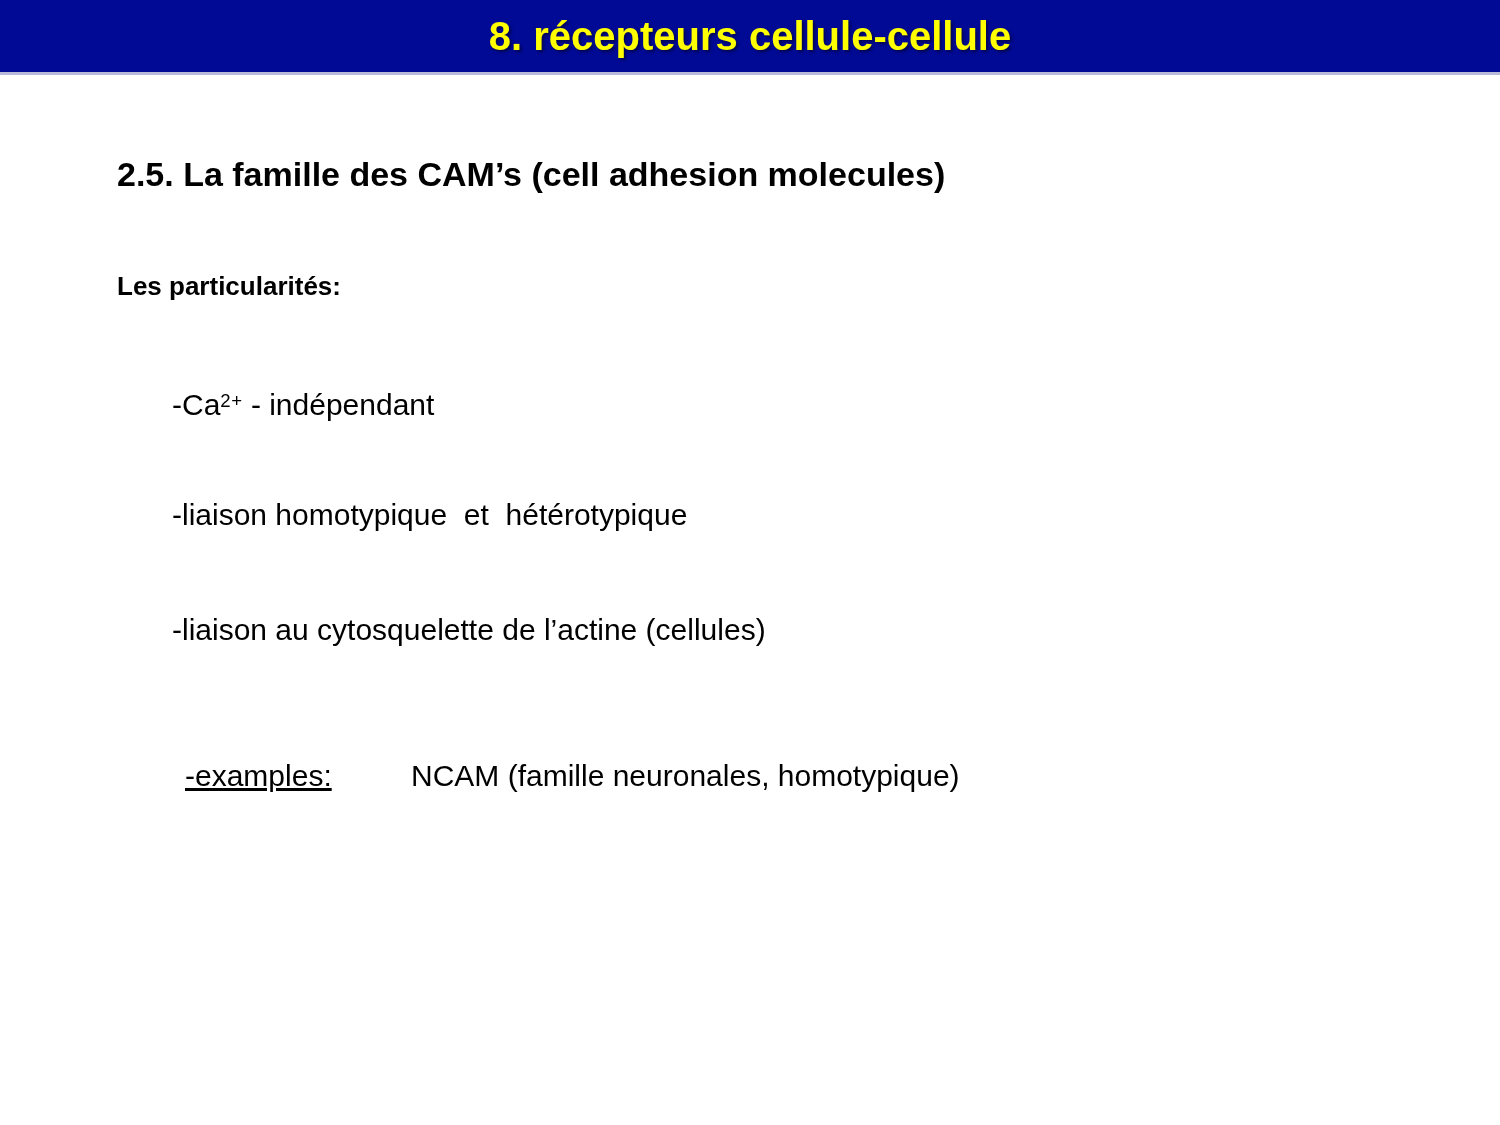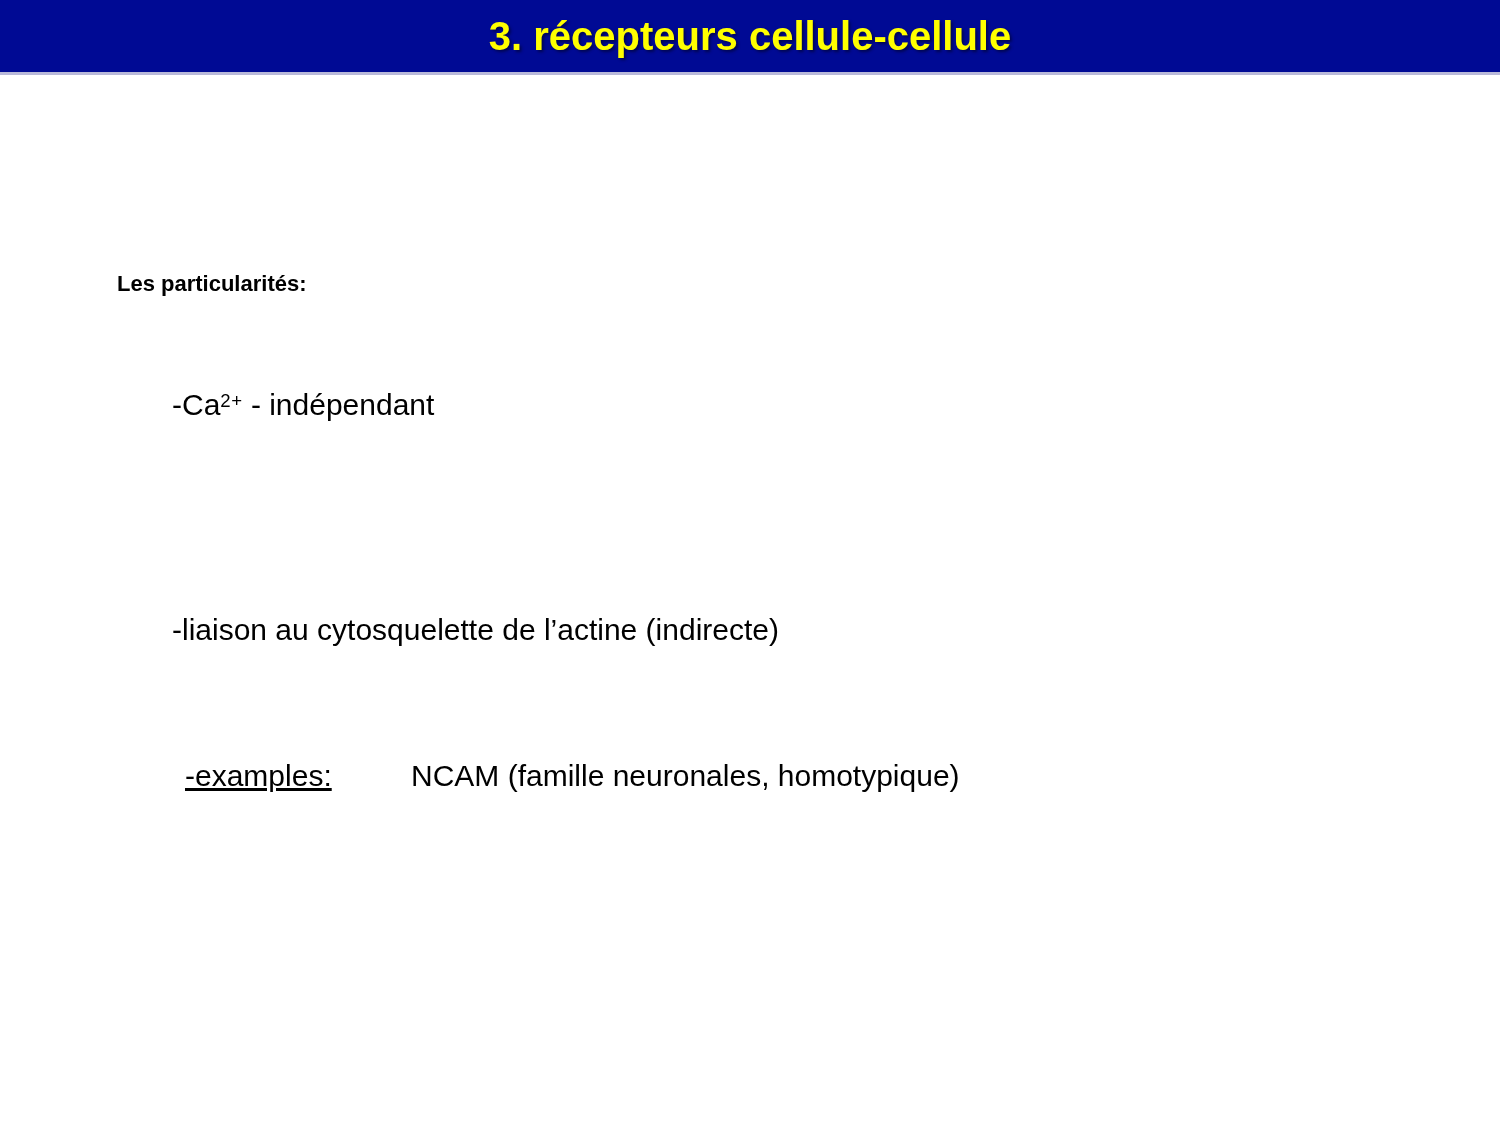--- a/index.html
+++ b/index.html
@@ -45,21 +45,21 @@
   .section-heading {
     left: 117px;
     top: 154px;
     font-size: 34px;
     font-weight: bold;
     line-height: 1.2;
   }
   .subheading {
     left: 117px;
     top: 271px;
-    font-size: 22px;
+    font-size: 26px;
     font-weight: bold;
     line-height: 1.2;
   }
   .bullet {
     left: 172px;
     font-size: 30px;
     line-height: 36px;
   }
   .bullet-ca    { top: 362px; margin-top: 21px; }
   .bullet-homo  { top: 497px; }
@@ -94,30 +94,32 @@
     color: #000000;
     white-space: pre;
   }
 </style>
 </head>
 <body>
 
 <div class="slide">
 
   <header class="banner">
-    <h1 class="banner-title">3. récepteurs cellule-cellule</h1>
+    <h1 class="banner-title">8. récepteurs cellule-cellule</h1>
   </header>
 
+  <h2 class="txt section-heading">2.5. La famille des CAM’s (cell adhesion molecules)</h2>
 
   <h3 class="txt subheading">Les particularités:</h3>
 
   <p class="txt bullet bullet-ca"><span>-Ca</span><span class="sup-script">2+</span><span> - indépendant</span></p>
 
+  <p class="txt bullet bullet-homo">-liaison homotypique  et  hétérotypique</p>
 
-  <p class="txt bullet bullet-cyto">-liaison au cytosquelette de l’actine (indirecte)</p>
+  <p class="txt bullet bullet-cyto">-liaison au cytosquelette de l’actine (cellules)</p>
 
   <div class="examples">
     <span class="ex-label">-examples:</span>
     <div class="ex-items">
       <div class="ex-item">NCAM (famille neuronales, homotypique)</div>
     </div>
   </div>
 
 </div>
 

